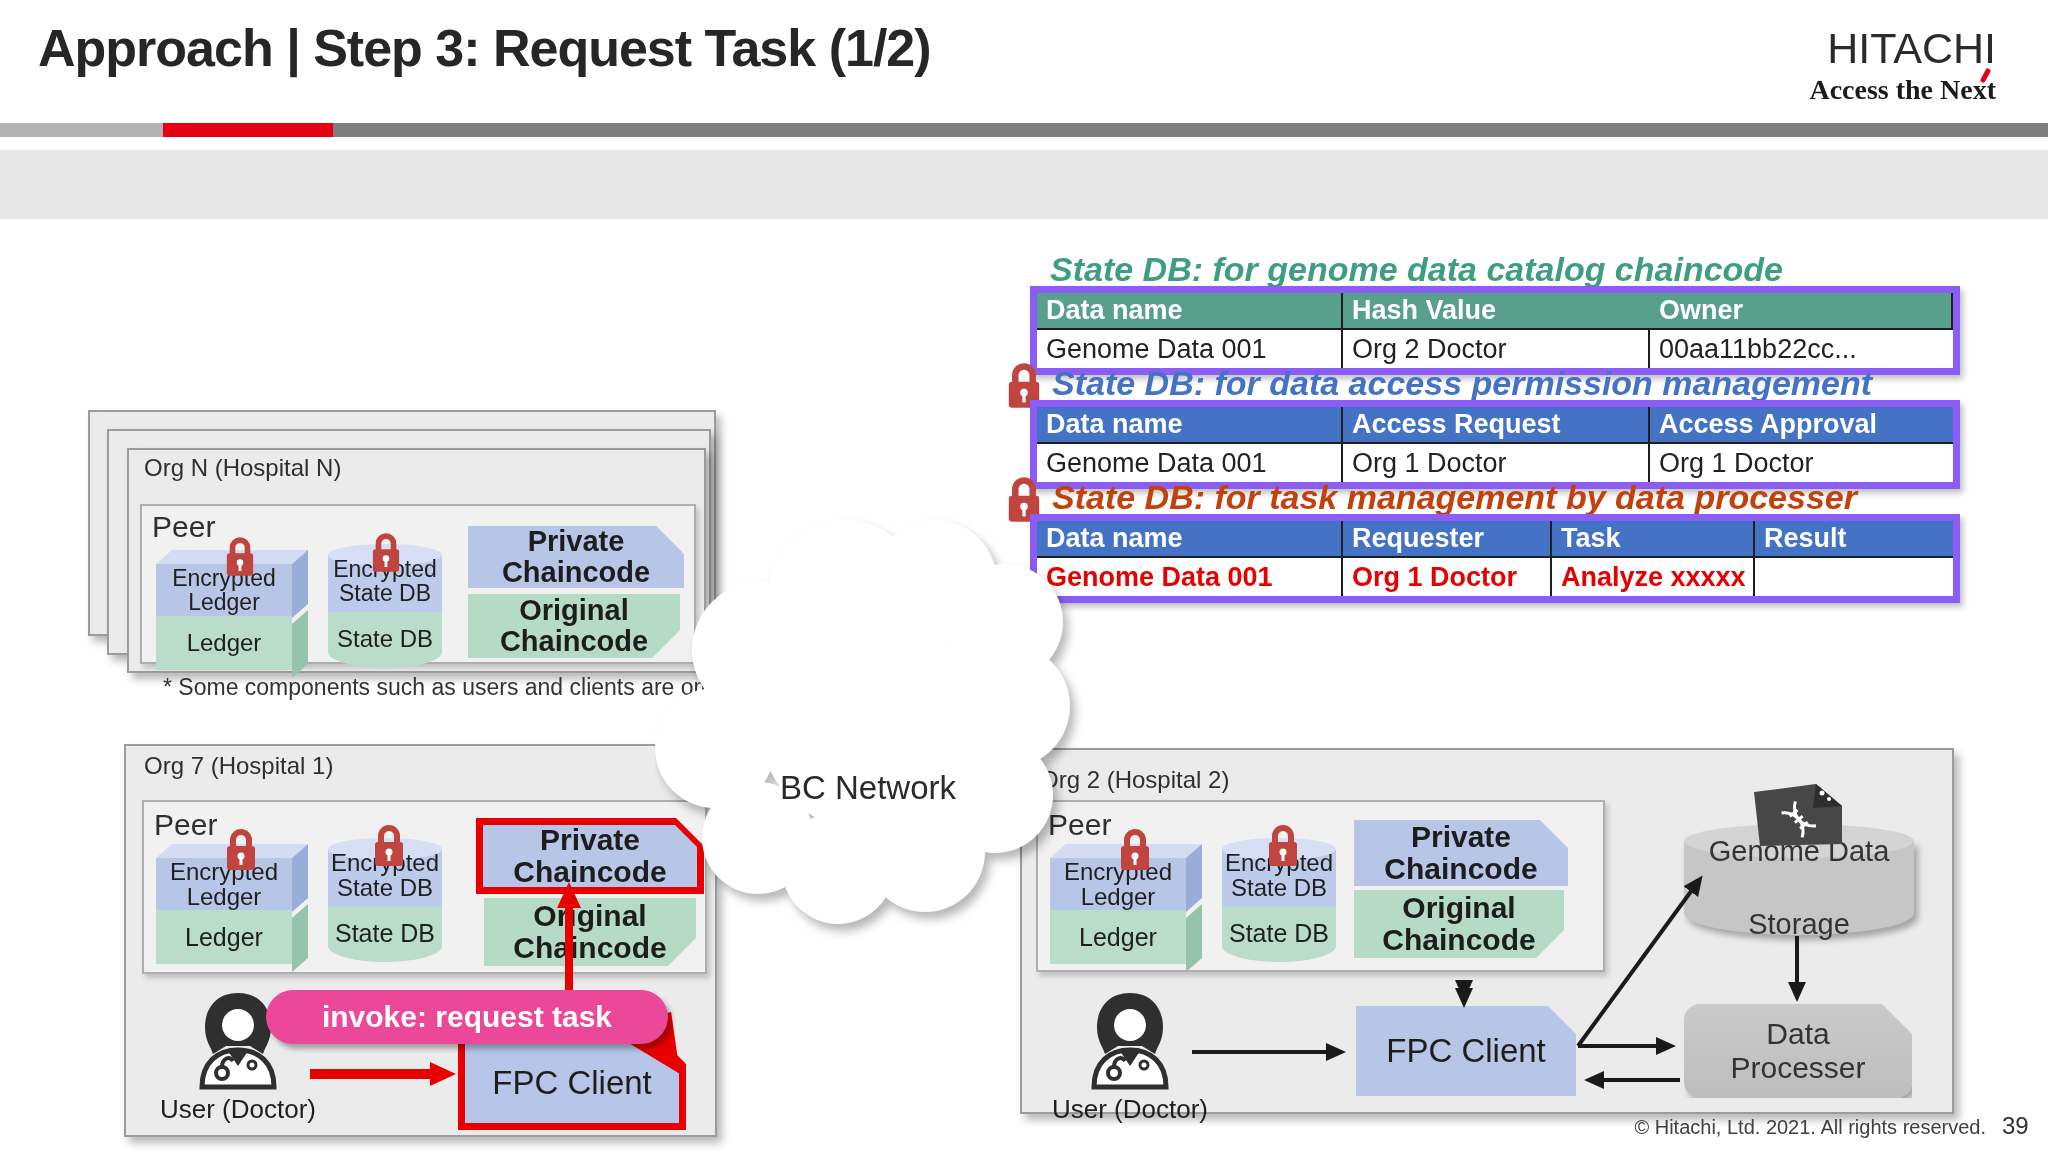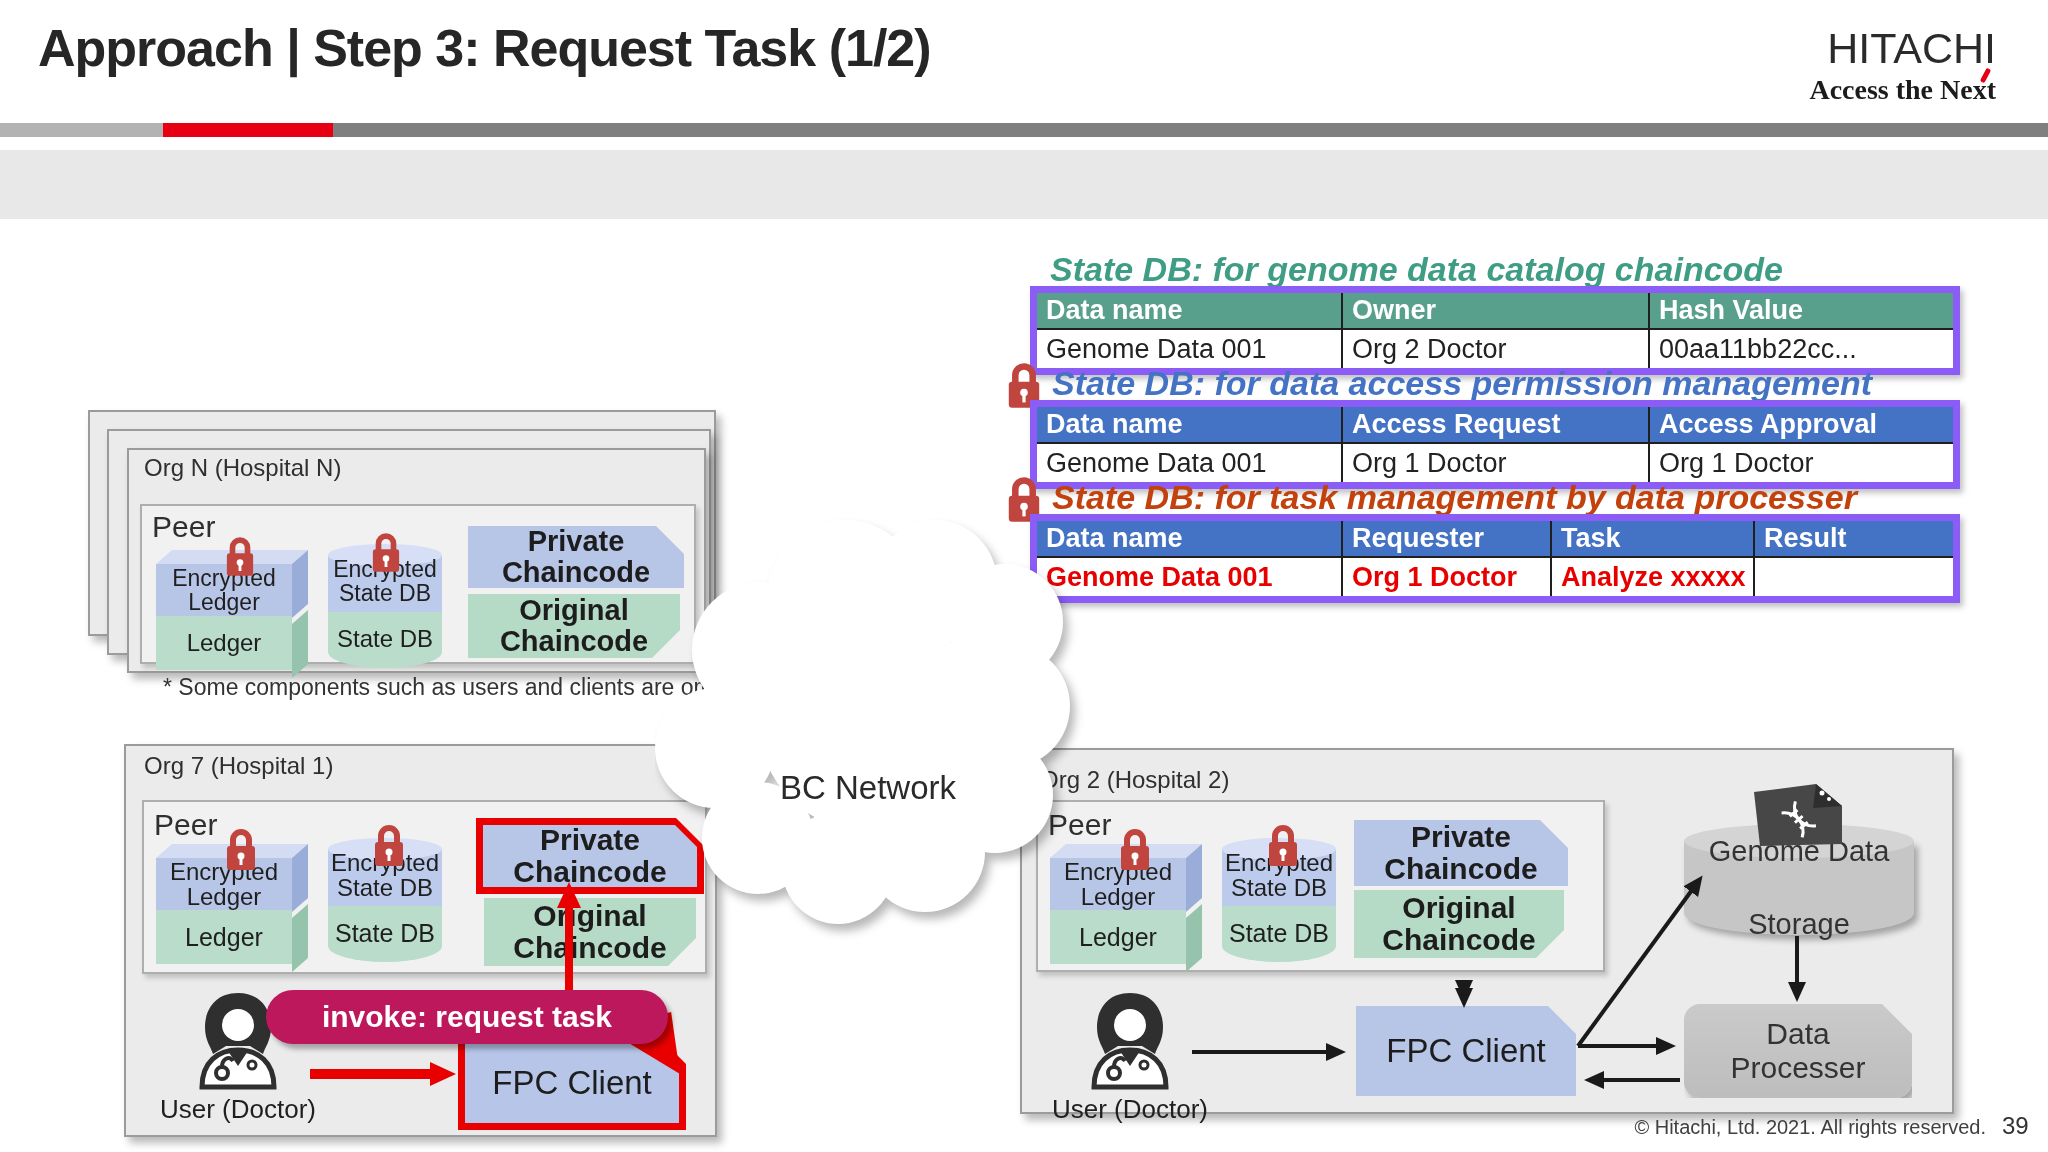--- a/index.html
+++ b/index.html
@@ -54,21 +54,21 @@
   .plaque{font-weight:700;font-size:30px;line-height:1.07;color:#1d1d1d;
           filter:drop-shadow(4px 5px 3px rgba(0,0,0,0.25));}
   .blue-pl{background:#b7c5e7;}
   .green-pl{background:#b5dac6;}
   .cut-tr{clip-path:polygon(0 0,calc(100% - 28px) 0,100% 28px,100% 100%,0 100%);}
   .cut-br{clip-path:polygon(0 0,100% 0,100% calc(100% - 28px),calc(100% - 28px) 100%,0 100%);}
   .red-frame{background:#e80000;filter:drop-shadow(4px 5px 3px rgba(0,0,0,0.3));}
   .fpc-label{font-weight:400;font-size:33px;color:#1d1d1d;}
 
   
-  .pill{background:#be185d;border-radius:28px;color:#fff;font-size:30px;font-weight:700;
+  .pill{background:#ec4899;border-radius:28px;color:#fff;font-size:30px;font-weight:700;
         box-shadow:4px 5px 5px rgba(0,0,0,0.3);}
   .pill-tail{background:#e80000;clip-path:polygon(0 28%,88% 0,100% 100%);}
 
   
   .store-top{background:#d4d4d4;border-radius:50%;}
   .store-body{background:#c6c6c6;border-radius:0 0 50% 50% / 0 0 22px 22px;box-shadow:4px 5px 6px rgba(0,0,0,0.3);}
   .store-txt{font-size:29px;color:#333;line-height:1.15;gap:40px;}
   .processer{background:linear-gradient(180deg,#cacaca,#bdbdbd);border-radius:16px;
              clip-path:polygon(0 0,calc(100% - 30px) 0,100% 30px,100% 100%,0 100%);
              font-size:30px;color:#333;line-height:1.15;box-shadow:4px 5px 6px rgba(0,0,0,0.3);}
@@ -89,22 +89,22 @@
     <span class="abs logo-accent"></span>
   </div>
   <div class="abs bar" style="left:0;width:163px;background:#b3b3b3;"></div>
   <div class="abs bar" style="left:163px;width:170px;background:#e60012;"></div>
   <div class="abs bar" style="left:333px;width:1715px;background:#7f7f7f;"></div>
   <div class="abs band"></div>
 
   <div class="abs tbl-label" style="left:1050px;top:250px;color:#3e9d84;">State DB: for genome data catalog chaincode</div>
   <div class="abs db-table t-green" style="left:1030px;top:286px;grid-template-columns:306px 307px 303px;grid-template-rows:37px 38px;">
     <div class="cell hdr">Data name</div>
+    <div class="cell hdr last-col">Hash Value</div>
     <div class="cell hdr">Owner</div>
-    <div class="cell hdr last-col">Hash Value</div>
     <div class="cell last-row">Genome Data 001</div>
     <div class="cell last-row">Org 2 Doctor</div>
     <div class="cell last-row last-col">00aa11bb22cc...</div>
   </div>
 
   <svg class="abs" style="left:1006px;top:360px;" width="36" height="50" viewBox="0 0 32 46">
     <path d="M8 22 v-8 a8 8 0 0 1 16 0 v8" stroke="#c0453f" stroke-width="6" fill="none"></path>
     <rect x="2" y="20" width="28" height="24" rx="3" fill="#c0453f"></rect>
     <circle cx="16" cy="30" r="3.5" fill="#fff"></circle>
       <rect x="14.5" y="32" width="3" height="7" fill="#fff"></rect>

